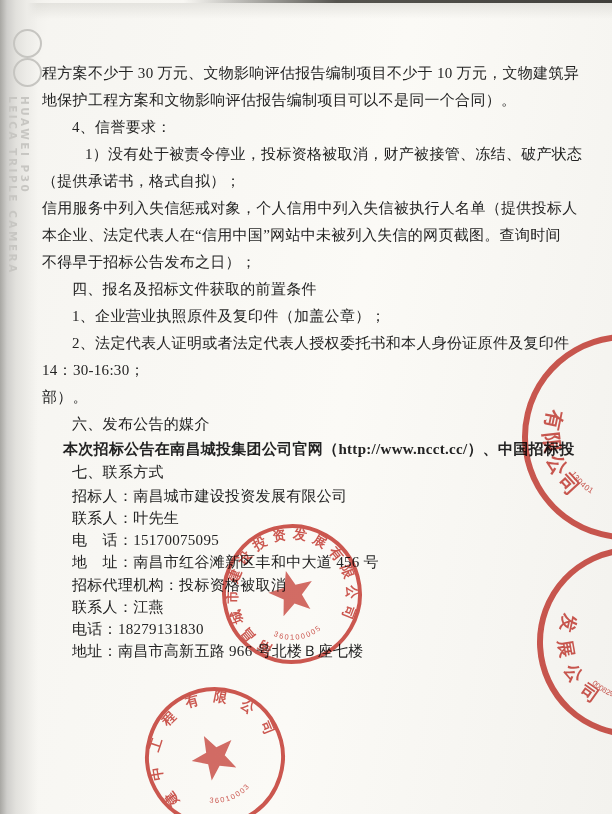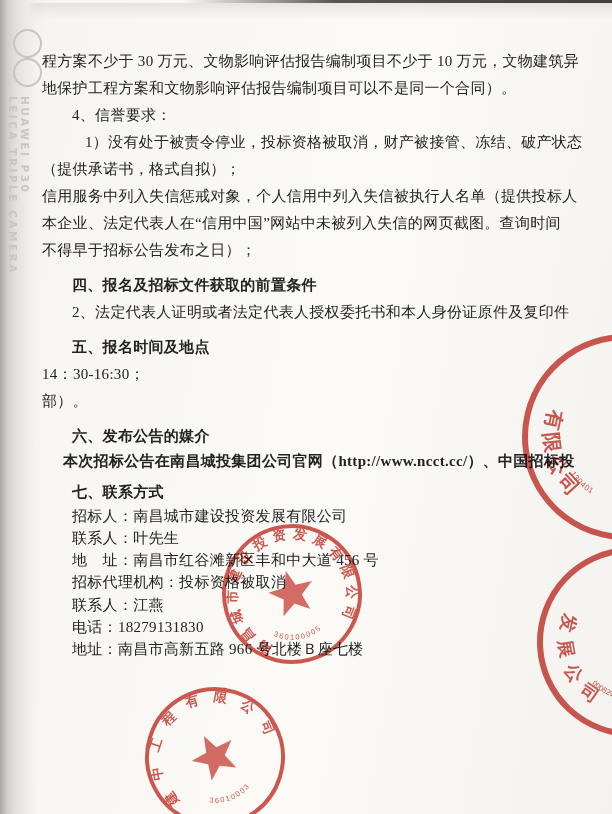--- a/index.html
+++ b/index.html
@@ -13,26 +13,26 @@
   .top-fade{position:absolute;top:3px;left:0;right:0;height:16px;
     background:linear-gradient(180deg,rgba(198,197,191,.38),rgba(198,197,191,0));}
   .left-edge{position:absolute;left:0;top:0;width:38px;height:100%;
     background:linear-gradient(90deg,#a8a7a3 0px,#cfcecb 7px,#e2e1dd 16px,#edece8 27px,rgba(238,237,233,0) 38px);}
   .lens{position:absolute;left:13px;width:25px;height:25px;border-radius:50%;
     border:2px solid #c6c5c1;}
   .lens1{top:29px;} .lens2{top:58px;}
   .brand{position:absolute;left:30px;top:96px;transform:rotate(90deg);transform-origin:0 0;
     color:#c7c6c2;font-family:"DejaVu Sans","Liberation Sans",sans-serif;
     font-size:10.5px;letter-spacing:2.5px;line-height:11.5px;white-space:nowrap;font-weight:700;}
-  .doc{position:absolute;left:42px;top:48px;width:558px;font-size:15px;letter-spacing:.3px;}
+  .doc{position:absolute;left:42px;top:60px;width:558px;font-size:15px;letter-spacing:.3px;}
   .ln{line-height:27px;white-space:pre-wrap;}
   .lh23{line-height:23.4px;}
   .ct{line-height:22.2px;}
   .i1{padding-left:21px;font-weight:bold;} .i2{padding-left:30px;} .i3{padding-left:43px;}
-  .head{font-weight:700;margin-top:8px;}
+  .head{font-weight:400;}
   .hand{font-family:"DejaVu Sans","Liberation Sans",sans-serif;font-style:italic;
     font-size:18px;letter-spacing:0;}
   .stamp{position:absolute;mix-blend-mode:multiply;opacity:.82;}
   .stamp .ring{fill:none;stroke:#c5342c;}
   .stamp .star{fill:#c5342c;opacity:.88;}
   .stamp text{fill:#c5342c;font-family:"Liberation Sans","DejaVu Sans",sans-serif;font-weight:700;}
   .stamp .num{font-weight:400;}
   #stampB{left:217px;top:519px;transform:rotate(-15deg);}
   #stampC{left:140px;top:682px;transform:rotate(-28deg);}
   #stampA{left:515px;top:327px;transform:rotate(-8deg);}
@@ -57,29 +57,30 @@
   <div class="doc">
     <div class="ln">程方案不少于 30 万元、文物影响评估报告编制项目不少于 10 万元，文物建筑异</div>
     <div class="ln">地保护工程方案和文物影响评估报告编制项目可以不是同一个合同）。</div>
     <div class="ln i2">4、信誉要求：</div>
     <div class="ln i3">1）没有处于被责令停业，投标资格被取消，财产被接管、冻结、破产状态</div>
     <div class="ln">（提供承诺书，格式自拟）；</div>
     <div class="ln">信用服务中列入失信惩戒对象，个人信用中列入失信被执行人名单（提供投标人</div>
     <div class="ln">本企业、法定代表人在“信用中国”网站中未被列入失信的网页截图。查询时间</div>
     <div class="ln">不得早于招标公告发布之日）；</div>
     <div class="ln i2 head">四、报名及招标文件获取的前置条件</div>
+    <div class="ln i2">1、企业营业执照原件及复印件（加盖公章）；</div>
     <div class="ln i2">2、法定代表人证明或者法定代表人授权委托书和本人身份证原件及复印件</div>
-    <div class="ln i2 head">五、报名时间及地点</div>
     <div class="ln">14：30-16:30；</div>
     <div class="ln">部）。</div>
     <div class="ln i2 head">六、发布公告的媒介</div>
     <div class="ln lh23 i1">本次招标公告在南昌城投集团公司官网（http://www.ncct.cc/）、中国招标投</div>
     <div class="ln lh23 i2 head">七、联系方式</div>
     <div class="ln ct i2">招标人：南昌城市建设投资发展有限公司</div>
     <div class="ln ct i2">联系人：叶先生</div>
+    <div class="ln ct i2">电　话：15170075095</div>
     <div class="ln ct i2">地　址：南昌市红谷滩新区丰和中大道 456 号</div>
     <div class="ln ct i2">招标代理机构：投标资格被取消</div>
     <div class="ln ct i2">联系人：江燕</div>
     <div class="ln ct i2">电话：18279131830</div>
     <div class="ln ct i2">地址：南昌市高新五路 966 号北楼Ｂ座七楼</div>
   </div>
 
   <svg id="stampB" class="stamp" width="150" height="150" viewBox="0 0 190 190">
     <defs>
       <path id="pBname" d="M 60 155.6 A 70 70 0 1 1 130 155.6"></path>

